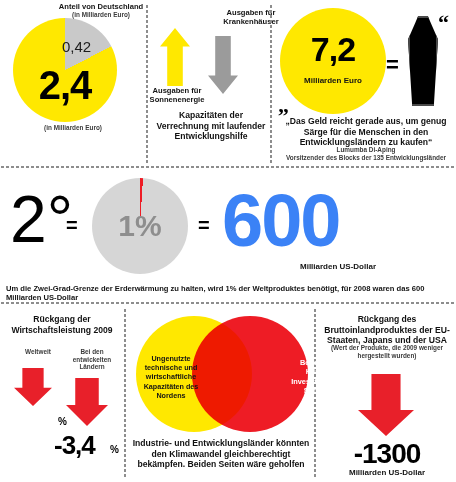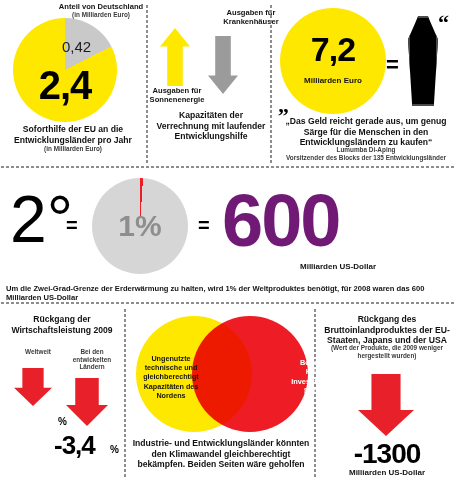--- a/index.html
+++ b/index.html
@@ -241,21 +241,21 @@
     font-size: 20px;
     font-weight: bold;
     color: #000;
   }
   .six-hundred {
     position: absolute;
     left: 222px; top: 12px;
     font-size: 74px;
     font-weight: bold;
     letter-spacing: -2px;
-    color: #701a75;
+    color: #3b82f6;
     line-height: 74px;
   }
   .six-hundred-unit {
     position: absolute;
     left: 300px; top: 90px;
     font-size: 8px;
     font-weight: bold;
     color: #141414;
   }
   .band-caption {
@@ -426,21 +426,20 @@
 
   <div class="abs" id="panel-eu-aid">
     <div class="panel1-head center-text">
       <div class="small">Anteil von Deutschland</div>
       <div class="tiny">(in Milliarden Euro)</div>
     </div>
     <div class="pie-eu"></div>
     <div class="pie-eu-big">2,4</div>
     <div class="pie-eu-sub">0,42</div>
     <div class="panel1-caption center-text">
-      <div class="label-cap">Soforthilfe der EU an die Entwicklungsländer pro Jahr</div>
       <div class="tiny">(in Milliarden Euro)</div>
     </div>
   </div>
 
   <div class="abs" id="panel-offset">
     <div class="arrow-up-sun"></div>
     <div class="arrow-down-hosp"></div>
     <div class="lbl-sun small center-text">Ausgaben für Sonnenenergie</div>
     <div class="lbl-hosp small center-text">Ausgaben für Krankenhäuser</div>
     <div class="panel2-caption label-cap center-text">Kapazitäten der Verrechnung mit laufender Entwicklungshilfe</div>
@@ -486,21 +485,21 @@
     <div class="arrow-red-2"></div>
     <div class="pct-12">%</div>
     <div class="num-34">-3,4</div>
     <div class="pct-34">%</div>
   </div>
 
   <div class="abs" id="panel-venn">
     <div class="venn-wrap">
       <div class="venn-left"></div>
       <div class="venn-right"></div>
-      <div class="venn-left-label">Ungenutzte technische und gleichberechtigt Kapazitäten des Nordens</div>
+      <div class="venn-left-label">Ungenutzte technische und wirtschaftliche Kapazitäten des Nordens</div>
       <div class="venn-right-label">Bedarf an Klima-Investition des Südens</div>
     </div>
     <div class="venn-caption label-cap center-text">Industrie- und Entwicklungsländer könnten den Klimawandel gleichberechtigt bekämpfen. Beiden Seiten wäre geholfen</div>
   </div>
 
   <div class="abs" id="panel-gdp">
     <div class="panel6-head label-cap center-text">Rückgang des Bruttoinlandproduktes der EU-Staaten, Japans und der USA</div>
     <div class="panel6-sub tiny center-text">(Wert der Produkte, die 2009 weniger hergestellt wurden)</div>
     <div class="arrow-red-3"></div>
     <div class="num-1300">-1300</div>

